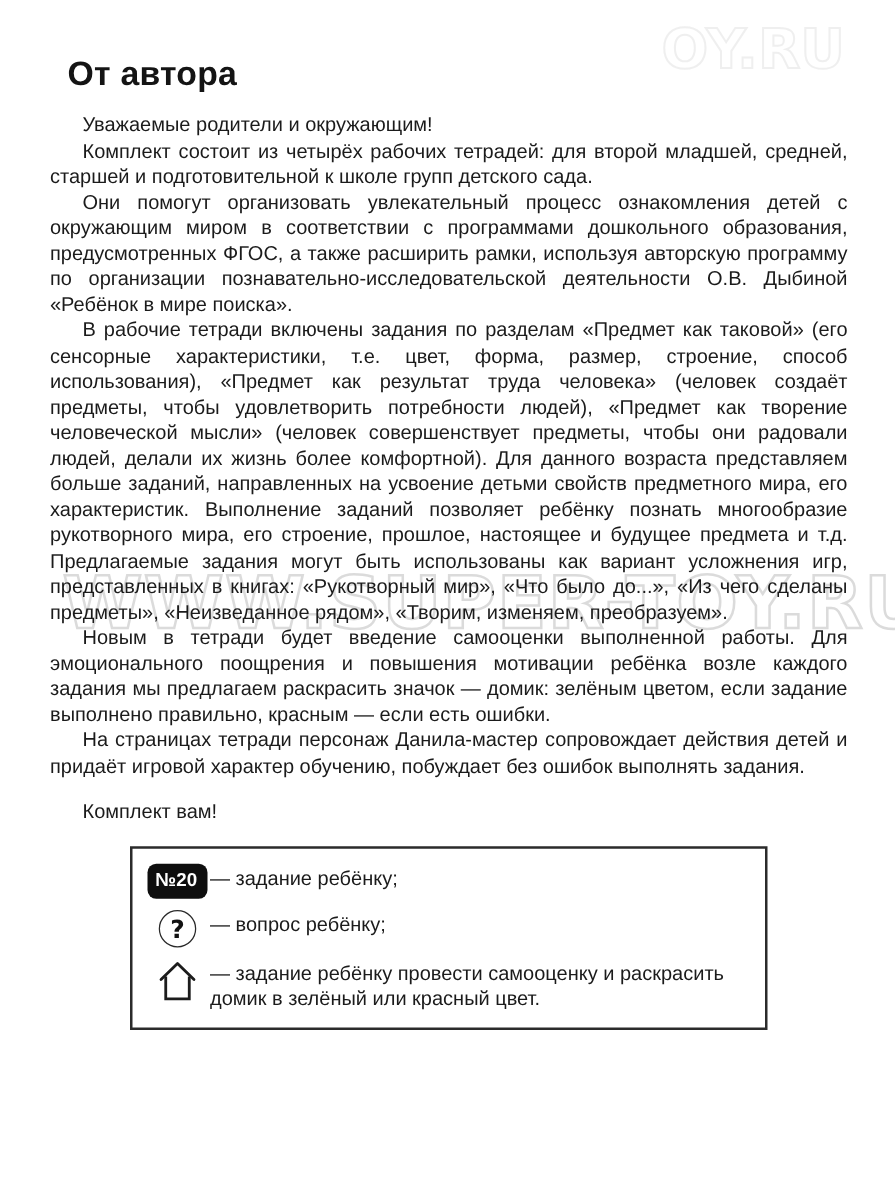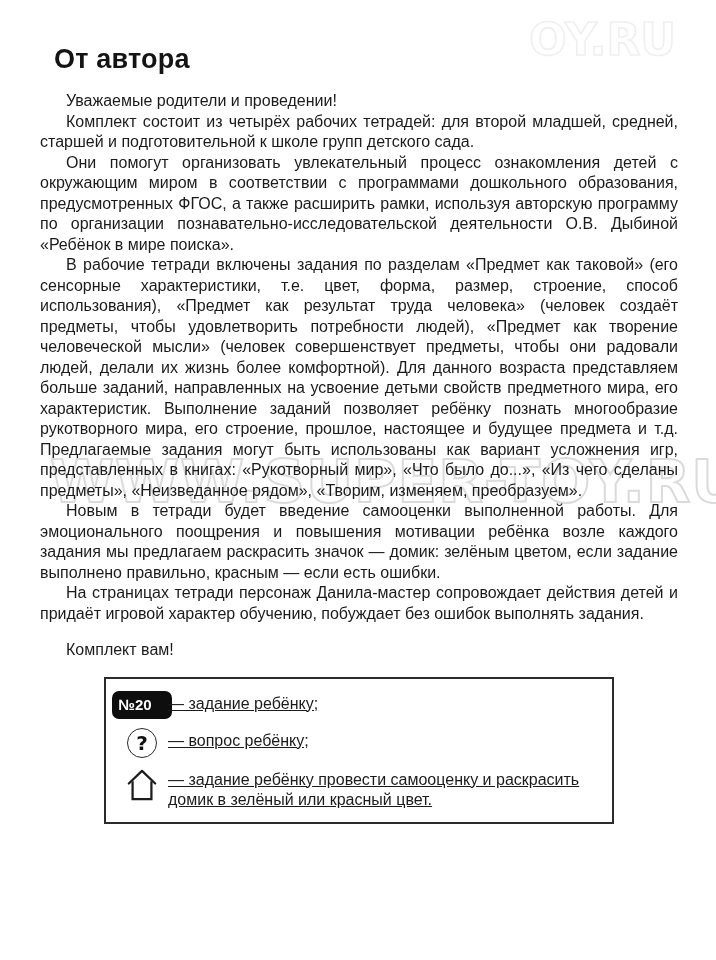--- a/index.html
+++ b/index.html
@@ -63,29 +63,28 @@
     min-width: 52px;
     display: flex;
     justify-content: center;
     align-items: center;
   }
   .legend-text {
     font-size: 16px;
     line-height: 20px;
     color: #1b1b1b;
     padding-top: 3px;
-    text-decoration: underline;
   }
   .numero-badge {
     background: #0e0e0e;
     color: #ffffff;
     font-weight: bold;
     font-size: 15px;
     line-height: 1;
-    padding: 6px 20px 7px 6px;
+    padding: 6px 8px 7px 6px;
     border-radius: 7px;
     letter-spacing: 0px;
   }
   .question-circle {
     width: 28px; height: 28px;
     border: 1.5px solid #2a2a2a;
     border-radius: 50%;
     background: #ffffff;
     display: flex;
     align-items: center;
@@ -128,21 +127,21 @@
 <body>
 
 <div class="watermark-main">WWW.SUPER-TOY.RU</div>
 <div class="watermark-corner">OY.RU</div>
 
 <div class="page">
 
   <h1 class="title">От автора</h1>
 
   <div class="body-text">
-    <p>Уважаемые родители и проведении!</p>
+    <p>Уважаемые родители и окружающим!</p>
     <p>Комплект состоит из четырёх рабочих тетрадей: для второй младшей, средней, старшей и подготовительной к школе групп детского сада.</p>
     <p>Они помогут организовать увлекательный процесс ознакомления детей с окружающим миром в соответствии с программами дошкольного образования, предусмотренных ФГОС, а также расширить рамки, используя авторскую программу по организации познавательно-исследовательской деятельности О.В. Дыбиной «Ребёнок в мире поиска».</p>
     <p>В рабочие тетради включены задания по разделам «Предмет как таковой» (его сенсорные характеристики, т.е. цвет, форма, размер, строение, способ использования), «Предмет как результат труда человека» (человек создаёт предметы, чтобы удовлетворить потребности людей), «Предмет как творение человеческой мысли» (человек совершенствует предметы, чтобы они радовали людей, делали их жизнь более комфортной). Для данного возраста представляем больше заданий, направленных на усвоение детьми свойств предметного мира, его характеристик. Выполнение заданий позволяет ребёнку познать многообразие рукотворного мира, его строение, прошлое, настоящее и будущее предмета и т.д. Предлагаемые задания могут быть использованы как вариант усложнения игр, представленных в книгах: «Рукотворный мир», «Что было до...», «Из чего сделаны предметы», «Неизведанное рядом», «Творим, изменяем, преобразуем».</p>
     <p>Новым в тетради будет введение самооценки выполненной работы. Для эмоционального поощрения и повышения мотивации ребёнка возле каждого задания мы предлагаем раскрасить значок — домик: зелёным цветом, если задание выполнено правильно, красным — если есть ошибки.</p>
     <p>На страницах тетради персонаж Данила-мастер сопровождает действия детей и придаёт игровой характер обучению, побуждает без ошибок выполнять задания.</p>
     <p class="closing">Комплект вам!</p>
   </div>
 
 
   <div class="legend-box">

